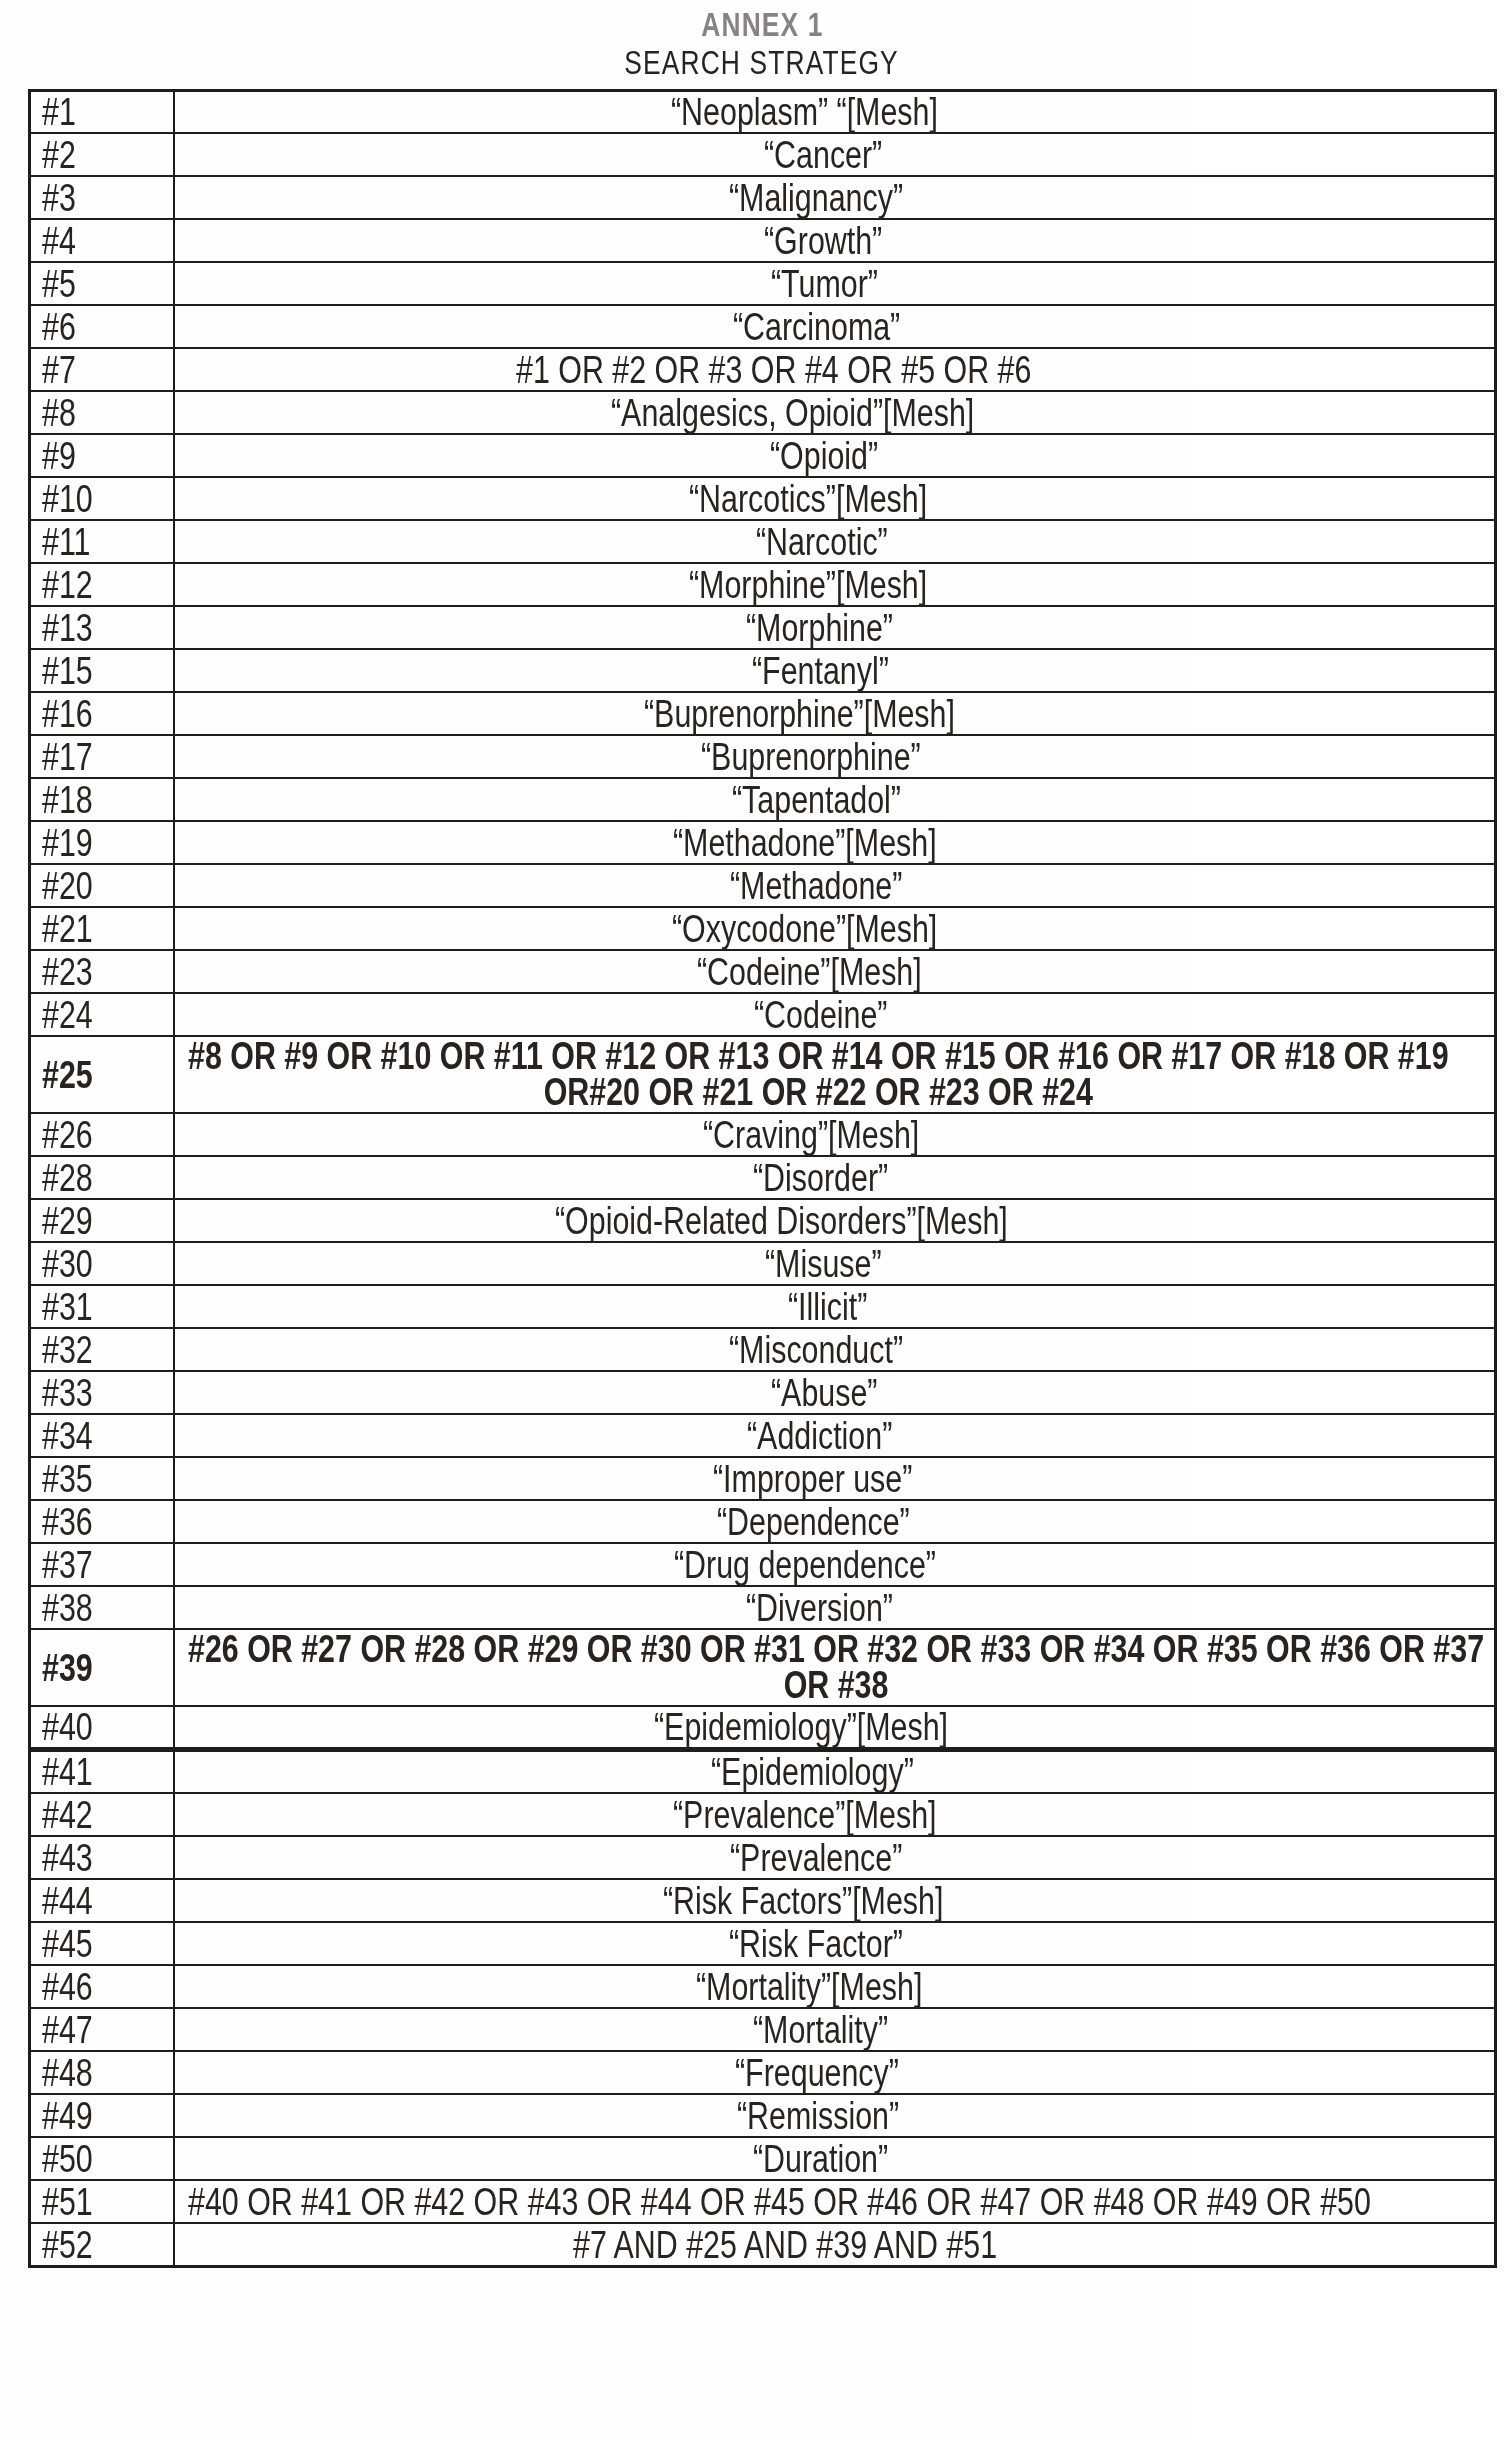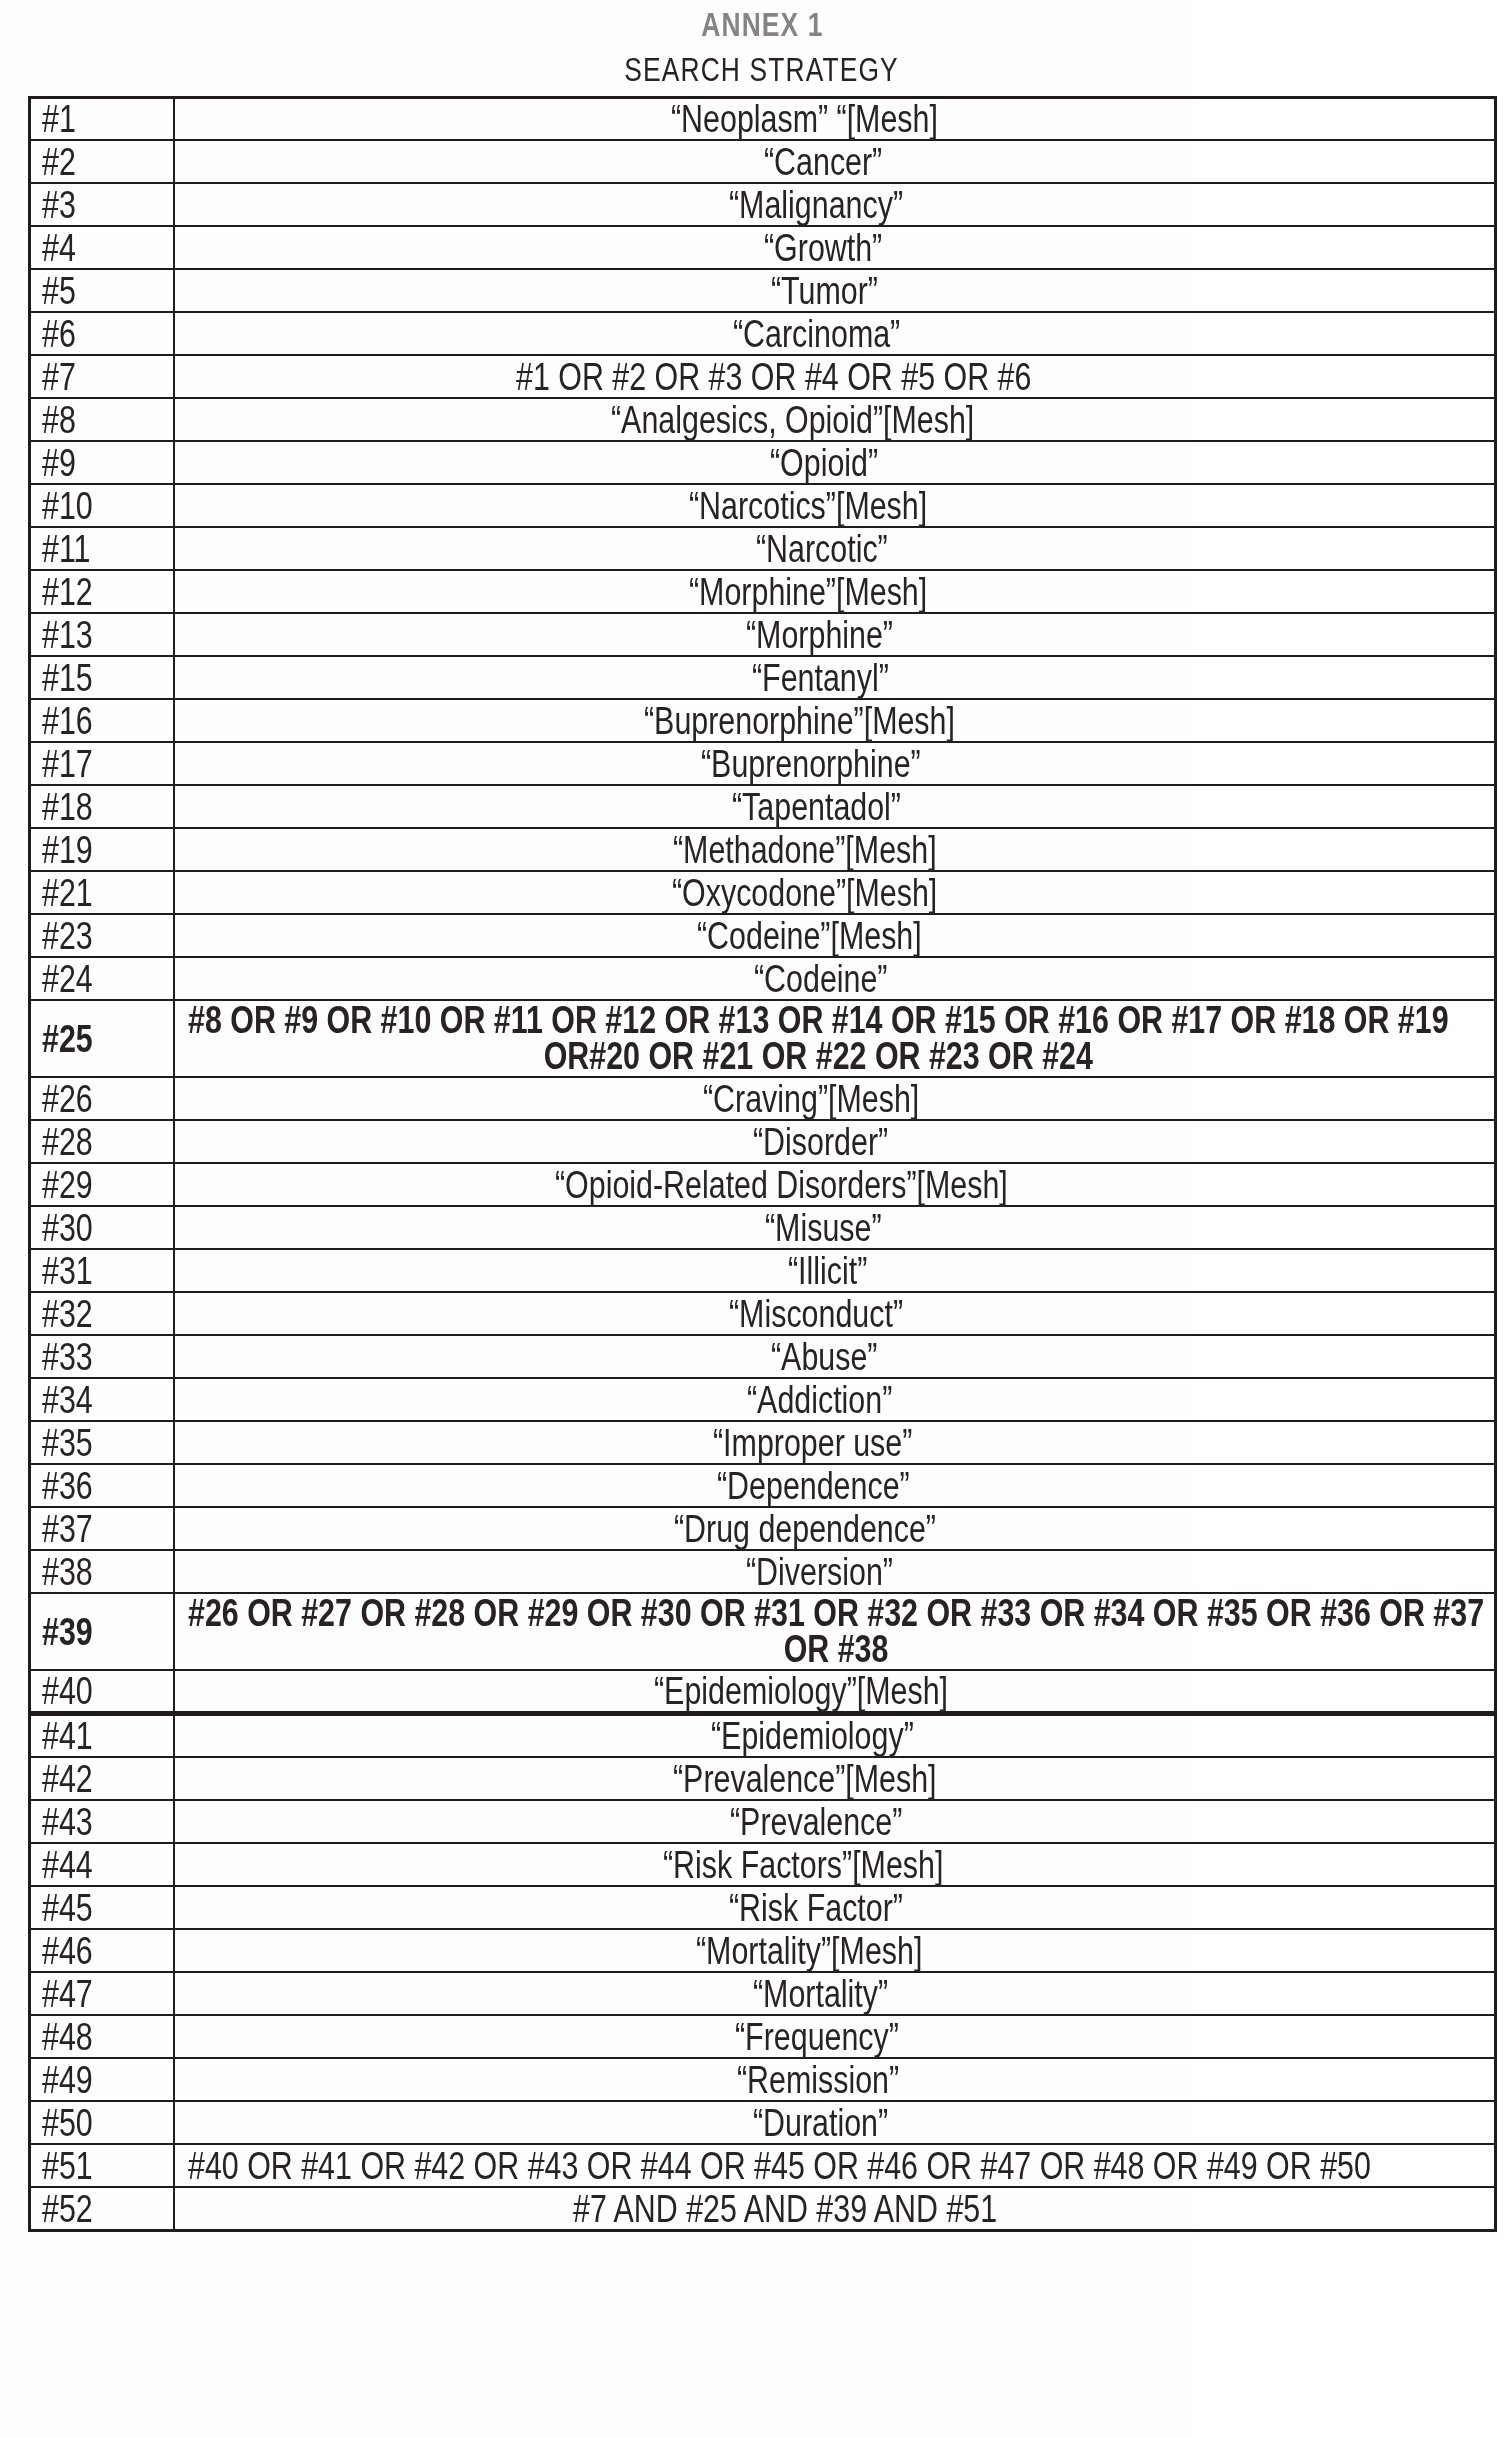--- a/index.html
+++ b/index.html
@@ -30,21 +30,21 @@
     font-size: 33px;
     font-weight: bold;
     color: var(--title-gray, #878384);
     line-height: 38px;
   }
   .subtitle {
     font-size: 33px;
     font-weight: normal;
     color: var(--ink, #292222);
     line-height: 38px;
-    margin-top: 7px;
+    margin-top: 0;
   }
   
   .cnd {
     display: inline-block;
     transform: scaleX(0.8);
     transform-origin: 0 50%;
     width: max-content;
     white-space: pre-line;
   }
   .cnd-c {
@@ -177,20 +177,24 @@
         </tr>
         <tr class="">
           <td class="c-id"><span class="cnd">#18</span></td>
           <td class="c-query"><span class="cnd q">“Tapentadol”</span></td>
         </tr>
         <tr class="">
           <td class="c-id"><span class="cnd">#19</span></td>
           <td class="c-query"><span class="cnd q">“Methadone”[Mesh]</span></td>
         </tr>
         <tr class="">
+          <td class="c-id"><span class="cnd">#20</span></td>
+          <td class="c-query"><span class="cnd q">“Methadone”</span></td>
+        </tr>
+        <tr class="">
           <td class="c-id"><span class="cnd">#21</span></td>
           <td class="c-query"><span class="cnd q">“Oxycodone”[Mesh]</span></td>
         </tr>
         <tr class="">
           <td class="c-id"><span class="cnd">#23</span></td>
           <td class="c-query"><span class="cnd q">“Codeine”[Mesh]</span></td>
         </tr>
         <tr class="">
           <td class="c-id"><span class="cnd">#24</span></td>
           <td class="c-query"><span class="cnd q">“Codeine”</span></td>

